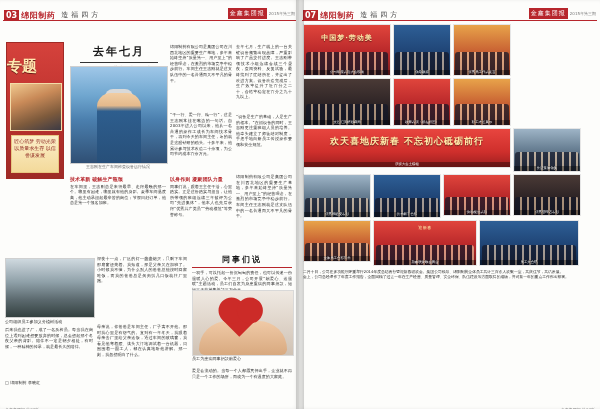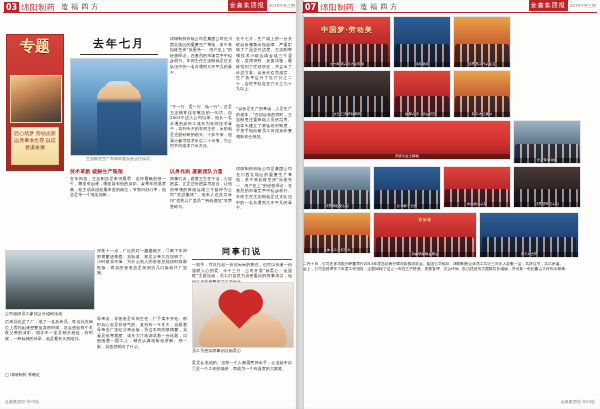--- a/index.html
+++ b/index.html
@@ -34,38 +34,39 @@
     width: 301px;
     box-shadow: inset 3px 0 6px -4px rgba(0,0,0,0.35);
   }
 
   
   .masthead {
     height: 14px;
     display: flex;
     align-items: center;
     position: relative;
+    margin-top: 8px;
   }
   .mast-left {
     display: flex;
     align-items: center;
     padding-left: 4px;
   }
   .mast-num {
     background: #b7262c;
     color: #fff;
     font-size: 8px;
     font-weight: bold;
     padding: 1px 2px;
     line-height: 9px;
   }
   .mast-title {
     color: #b7262c;
     font-size: 8px;
-    font-weight: normal;
+    font-weight: bold;
     margin-left: 2px;
     letter-spacing: 0.5px;
   }
   .mast-sub {
     color: #444;
     font-size: 7px;
     margin-left: 6px;
     letter-spacing: 3px;
   }
   .mast-rule {
@@ -110,23 +111,23 @@
     width: 56px;
     height: 135px;
     background:
       linear-gradient(180deg, #d5423c 0%, #c0332f 45%, #9e2a26 100%);
     border: 1px solid #a02a26;
   }
   .banner-art .bn-char {
     color: #ffe9b0;
     font-size: 15px;
     font-weight: bold;
-    text-align: center;
+    text-align: left;
     line-height: 17px;
-    padding-top: 3px;
+    padding-top: 15px;
     text-shadow: 0 1px 0 #6e1a17;
   }
   .banner-photo {
     position: absolute;
     left: 3px;
     top: 40px;
     width: 50px;
     height: 46px;
     background:
       linear-gradient(160deg, #f0c98f 0%, #c98a58 35%, #7d5a3c 70%, #3c3a44 100%);
@@ -518,20 +519,21 @@
           <div class="people"></div>
           <div class="cap">歌舞表演《祝福祖国》</div>
         </div>
 
         <div class="ph stage-warm" style="width:58px;height:48px;">
           <div class="people"></div>
           <div class="cap">职工才艺展示</div>
         </div>
 
         <div class="ph stage-banner" style="width:208px;height:40px;">
+          <div class="bannertext" style="font-size:9px;">欢天喜地庆新春 不忘初心砥砺前行</div>
           <div class="cap">庆祝大会主横幅</div>
         </div>
 
         <div class="ph stage-group" style="width:68px;height:44px;">
           <div class="people"></div>
           <div class="cap">先进集体领奖</div>
         </div>
 
         <div class="ph stage-group" style="width:68px;height:44px;">
           <div class="people"></div>

